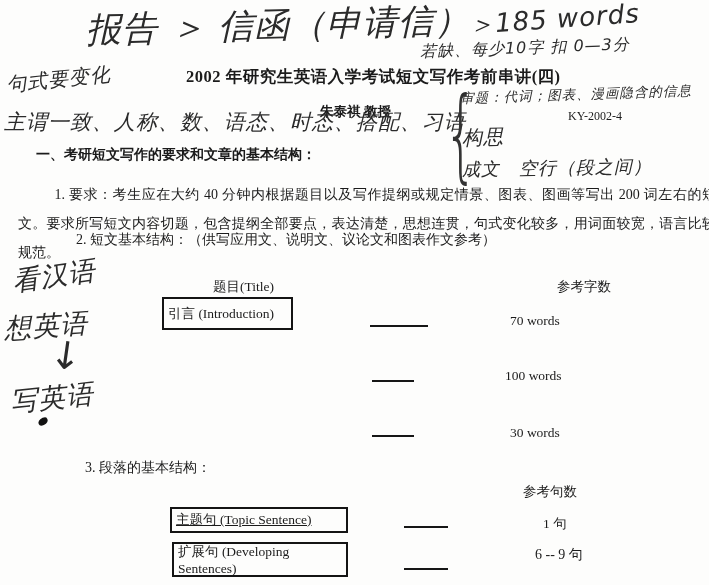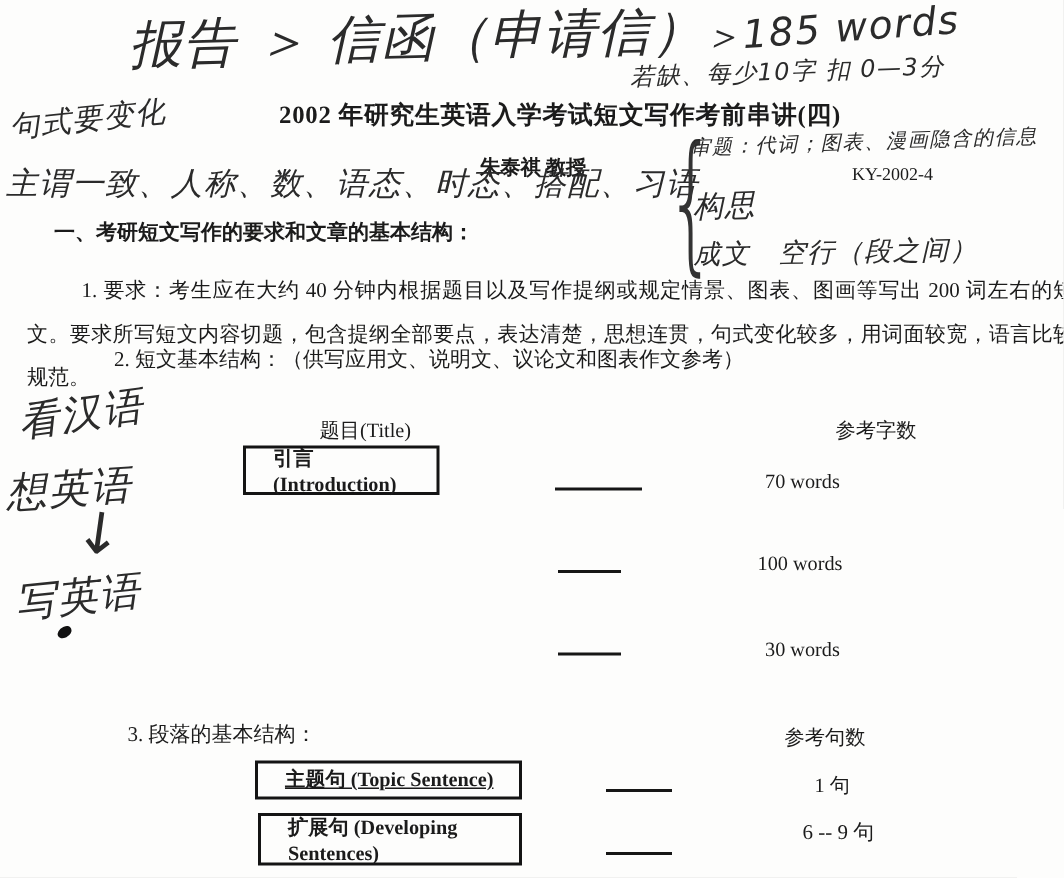--- a/index.html
+++ b/index.html
@@ -16,22 +16,22 @@
   }
   .title{font-size:16.5px;font-weight:bold;letter-spacing:0.5px;}
   .h14{font-size:14px;}
   .para{
     position:absolute;left:6px;top:180px;width:698px;
     font-size:14px;line-height:29px;text-indent:2.6em;
     text-align:justify;white-space:normal;margin-left:12px;
   }
   .dbox{
     position:absolute;border:2px solid #141414;background:transparent;
-    display:flex;align-items:center;padding-left:18px;
-    font-size:13.5px;box-sizing:border-box;font-weight:bold;
+    display:flex;align-items:center;padding-left:4px;
+    font-size:13.5px;box-sizing:border-box;
   }
   .shortline{position:absolute;border-bottom:2px solid #161616;height:0;}
   .brace{
     font-family:"DejaVu Sans", sans-serif;font-size:96px;font-weight:200;
     transform:scaleX(0.55) scaleY(1.05);transform-origin:left top;color:#333;
   }
   .blob{position:absolute;width:10px;height:7px;background:#111;border-radius:60% 40% 55% 45%;transform:rotate(-25deg);}
   .underline{text-decoration:underline;}
 </style>
 </head>
@@ -83,21 +83,21 @@
   </div>
   <div class="shortline" style="left:370px;top:325px;width:58px;"></div>
   <div class="abs print" style="left:510px;top:313px;font-size:13.5px;">70   words</div>
 
   <div class="shortline" style="left:372px;top:380px;width:42px;"></div>
   <div class="abs print" style="left:505px;top:368px;font-size:13.5px;">100   words</div>
 
   <div class="shortline" style="left:372px;top:435px;width:42px;"></div>
   <div class="abs print" style="left:510px;top:425px;font-size:13.5px;">30   words</div>
 
-  <div class="abs print h14" style="left:85px;top:481px;">3. 段落的基本结构：</div>
+  <div class="abs print h14" style="left:85px;top:459px;">3. 段落的基本结构：</div>
   <div class="abs print" style="left:523px;top:483px;font-size:13.5px;">参考句数</div>
 
   <div class="dbox" style="left:170px;top:507px;width:178px;height:26px;">
     <span class="underline">主题句 (Topic Sentence)</span>
   </div>
   <div class="shortline" style="left:404px;top:526px;width:44px;"></div>
   <div class="abs print" style="left:543px;top:515px;font-size:13.5px;">1 句</div>
 
   <div class="dbox" style="left:172px;top:542px;width:176px;height:35px;">
     <span>扩展句 (Developing Sentences)</span>

